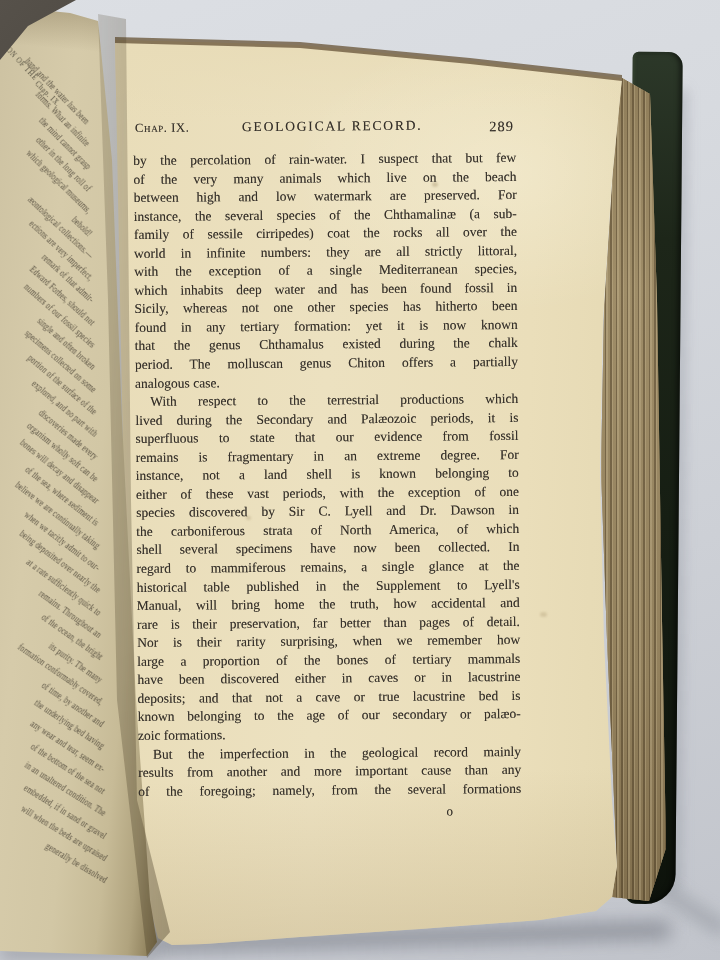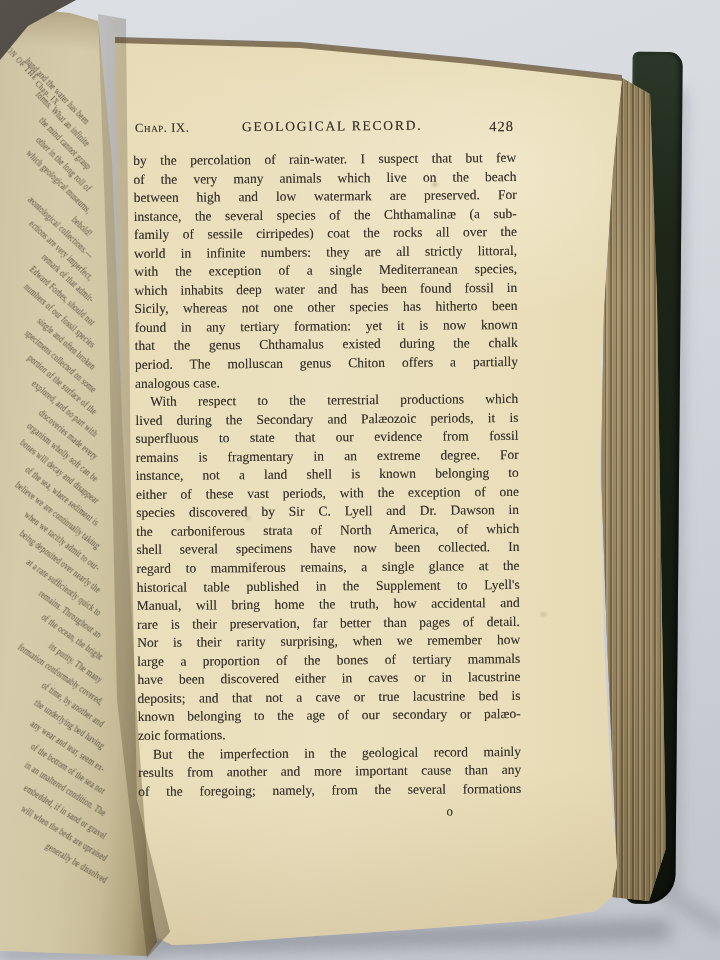--- a/index.html
+++ b/index.html
@@ -146,21 +146,21 @@
       </div>
   </div>
 
   <div class="gutter-crease"></div>
   <div class="dark-wedge"></div>
 
   <div class="text-layer">
     <div class="pg-header">
       <span class="chapter">Chap. IX.</span>
       <span class="running-title">GEOLOGICAL RECORD.</span>
-      <span class="page-num">428</span>
+      <span class="page-num">289</span>
     </div>
     <div class="body-text" id="paragraphs">
         <div class="para">
           <div class="line">by the percolation of rain-water.  I suspect that but few</div>
           <div class="line">of the very many animals which live on the beach</div>
           <div class="line">between high and low watermark are preserved.  For</div>
           <div class="line">instance, the several species of the Chthamalinæ (a sub-</div>
           <div class="line">family of sessile cirripedes) coat the rocks all over the</div>
           <div class="line">world in infinite numbers: they are all strictly littoral,</div>
           <div class="line">with the exception of a single Mediterranean species,</div>

